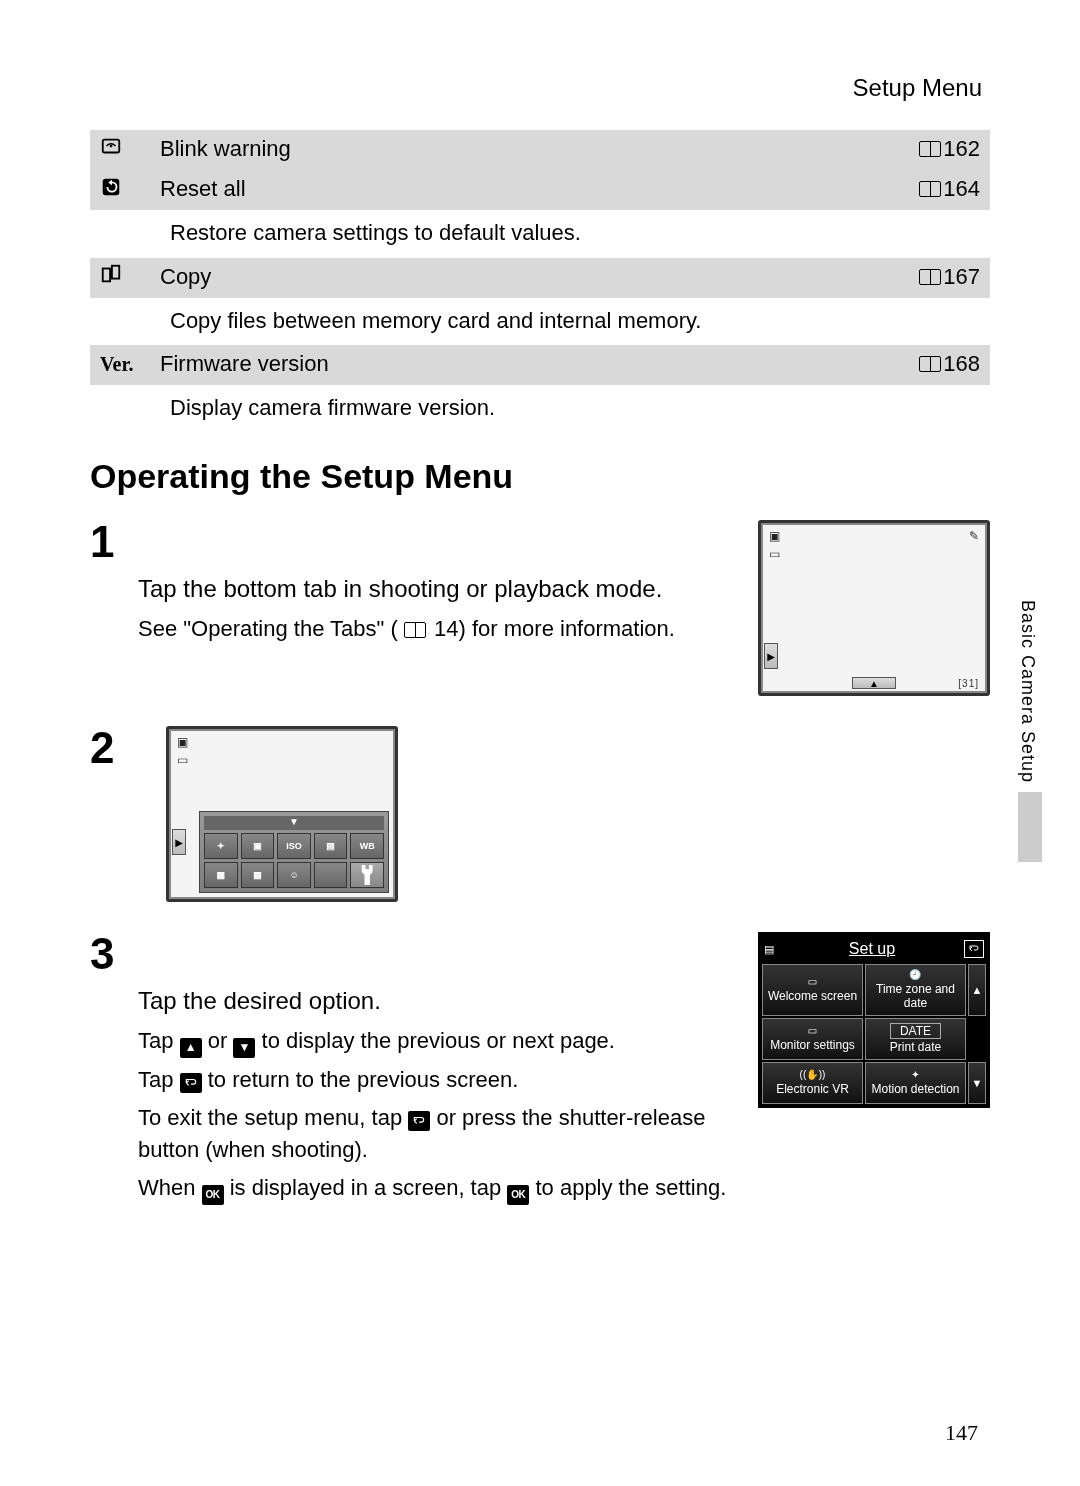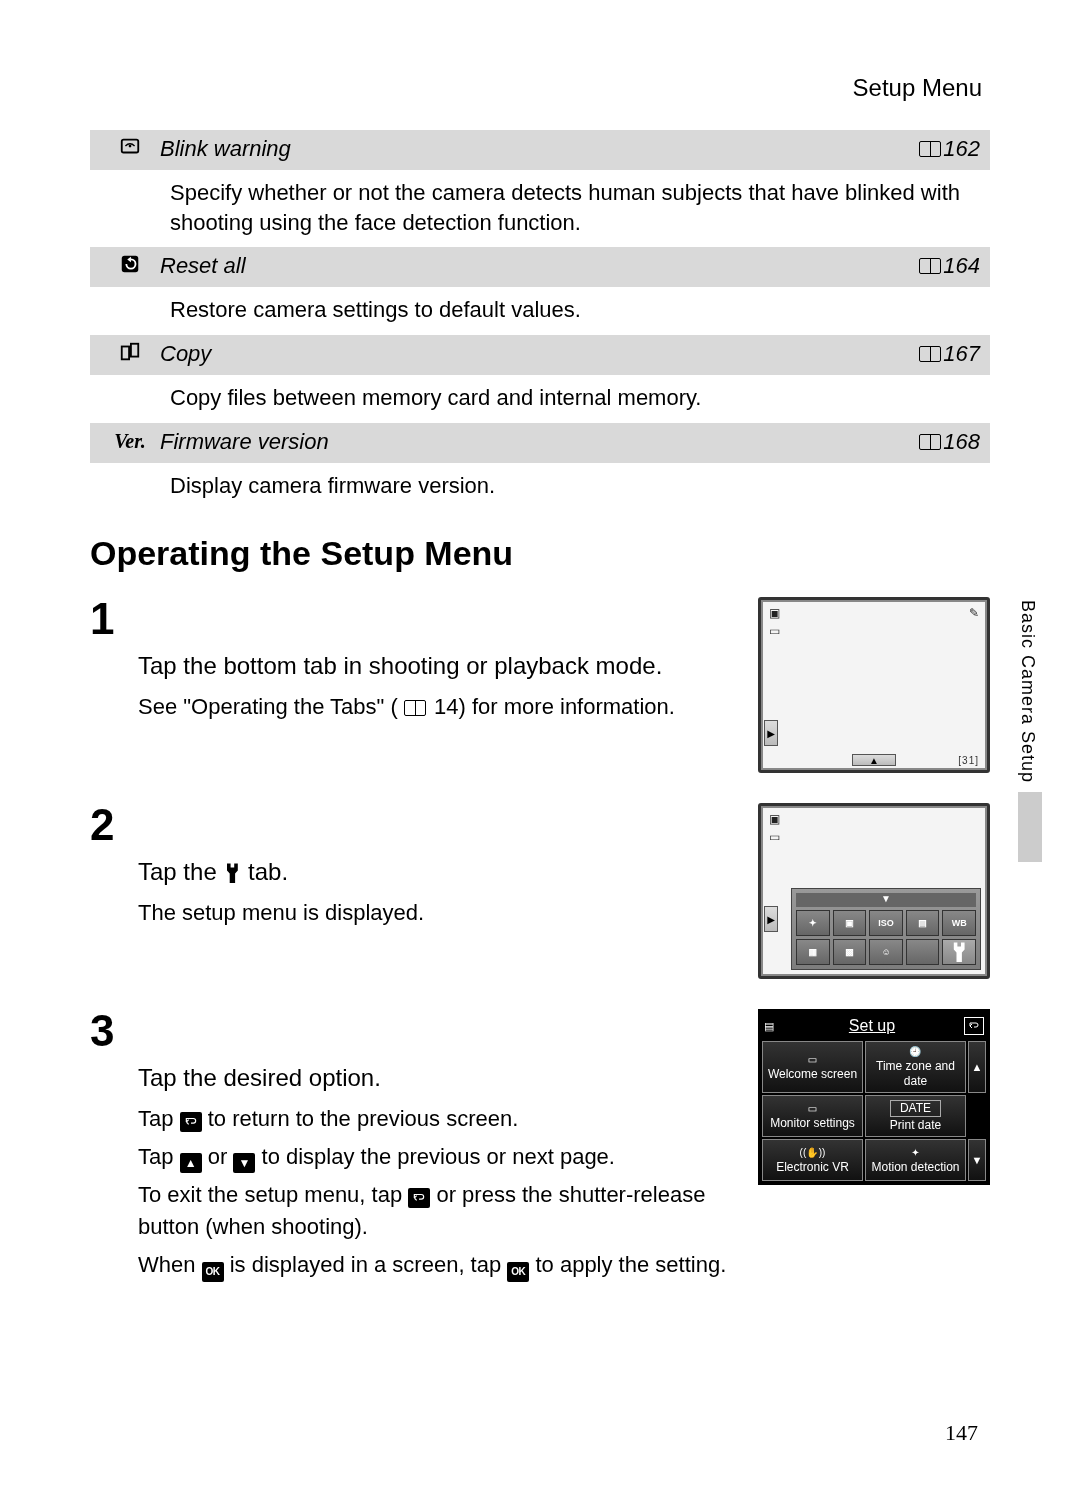--- a/index.html
+++ b/index.html
@@ -26,25 +26,23 @@
   .setup-table {
     width: 100%;
     font-size: 22px;
   }
   .row-head {
     background: #d9d9d9;
     display: flex;
     align-items: center;
     padding: 4px 10px 6px 10px;
     min-height: 40px;
-    font-style: italic;
   }
   .row-icon {
     width: 60px;
-    text-align: center;
     font-size: 20px;
   }
   .row-label {
     flex: 1;
     font-size: 22px;
   }
   .row-page {
     white-space: nowrap;
     font-size: 22px;
     display: flex;
@@ -317,21 +315,20 @@
             <path d="M7 11 q5 -5 10 0" fill="none" stroke="#000" stroke-width="1.5"></path>
             <circle cx="12" cy="11" r="1.5" fill="#000"></circle>
           </svg>
       </span>
       <span class="row-label">Blink warning</span>
       <span class="row-page">
         <span class="book-icon"></span>
         <span>162</span>
       </span>
     </div>
-    <div class="row-desc">Specify whether or not the camera detects human subjects that have blinked with shooting using the face detection function.</div>
 
     <div class="row-head">
       <span class="row-icon icon-reset">
         <svg viewBox="0 0 24 24">
             <rect x="3" y="3" width="18" height="18" rx="3" fill="#000"></rect>
             <path d="M13 7 a5 5 0 1 1 -5 5" fill="none" stroke="#fff" stroke-width="2"></path>
             <path d="M13 4 l0 6 l-4 -3 z" fill="#fff"></path>
           </svg>
       </span>
       <span class="row-label">Reset all</span>
@@ -392,30 +389,20 @@
         <span class="paint">✎</span>
         <div class="side-tab">▶</div>
         <div class="bot-tab">▲</div>
         <div class="corner-info">[<span>31</span>]</div>
       </div>
     </div>
   </div>
 
   <div class="step">
     <div class="step-num">2</div>
-    <div class="step-body">
-      <div class="step-title">
-        <span>Tap the </span>
-        <span class="wrench-icon"></span>
-        <span> tab.</span>
-      </div>
-      <div class="step-text">
-        <p>The setup menu is displayed.</p>
-      </div>
-    </div>
     <div class="step-right">
       <div class="lcd lcd2">
         <div class="top-icons">
           <span>▣</span>
           <span>▭</span>
         </div>
         <div class="side-tab">▶</div>
         <div class="dropdown">
           <div class="arrow-up">▼</div>
           <div class="grid">
@@ -437,33 +424,33 @@
     </div>
   </div>
 
   <div class="step">
     <div class="step-num">3</div>
     <div class="step-body">
       <div class="step-title">Tap the desired option.</div>
       <div class="step-text">
         <p>
           <span>Tap </span>
+          <span class="blackbox">▲</span>
+          <span> or </span>
+          <span class="blackbox">▼</span>
+          <span> to display the previous or next page.</span>
+        </p>
+        <p>
+          <span>Tap </span>
           <span class="blackbox backbox">
             <svg viewBox="0 0 24 24">
                 <path d="M4 12 v-6 h12 a4 4 0 0 1 0 8 h-4 M4 12 l4 -4 M4 12 l4 4" fill="none" stroke="#fff" stroke-width="2"></path>
               </svg>
           </span>
           <span> to return to the previous screen.</span>
-        </p>
-        <p>
-          <span>Tap </span>
-          <span class="blackbox">▲</span>
-          <span> or </span>
-          <span class="blackbox">▼</span>
-          <span> to display the previous or next page.</span>
         </p>
         <p>
           <span>To exit the setup menu, tap </span>
           <span class="blackbox backbox">
             <svg viewBox="0 0 24 24">
                 <path d="M4 12 v-6 h12 a4 4 0 0 1 0 8 h-4 M4 12 l4 -4 M4 12 l4 4" fill="none" stroke="#fff" stroke-width="2"></path>
               </svg>
           </span>
           <span> or press the shutter-release button (when shooting).</span>
         </p>

